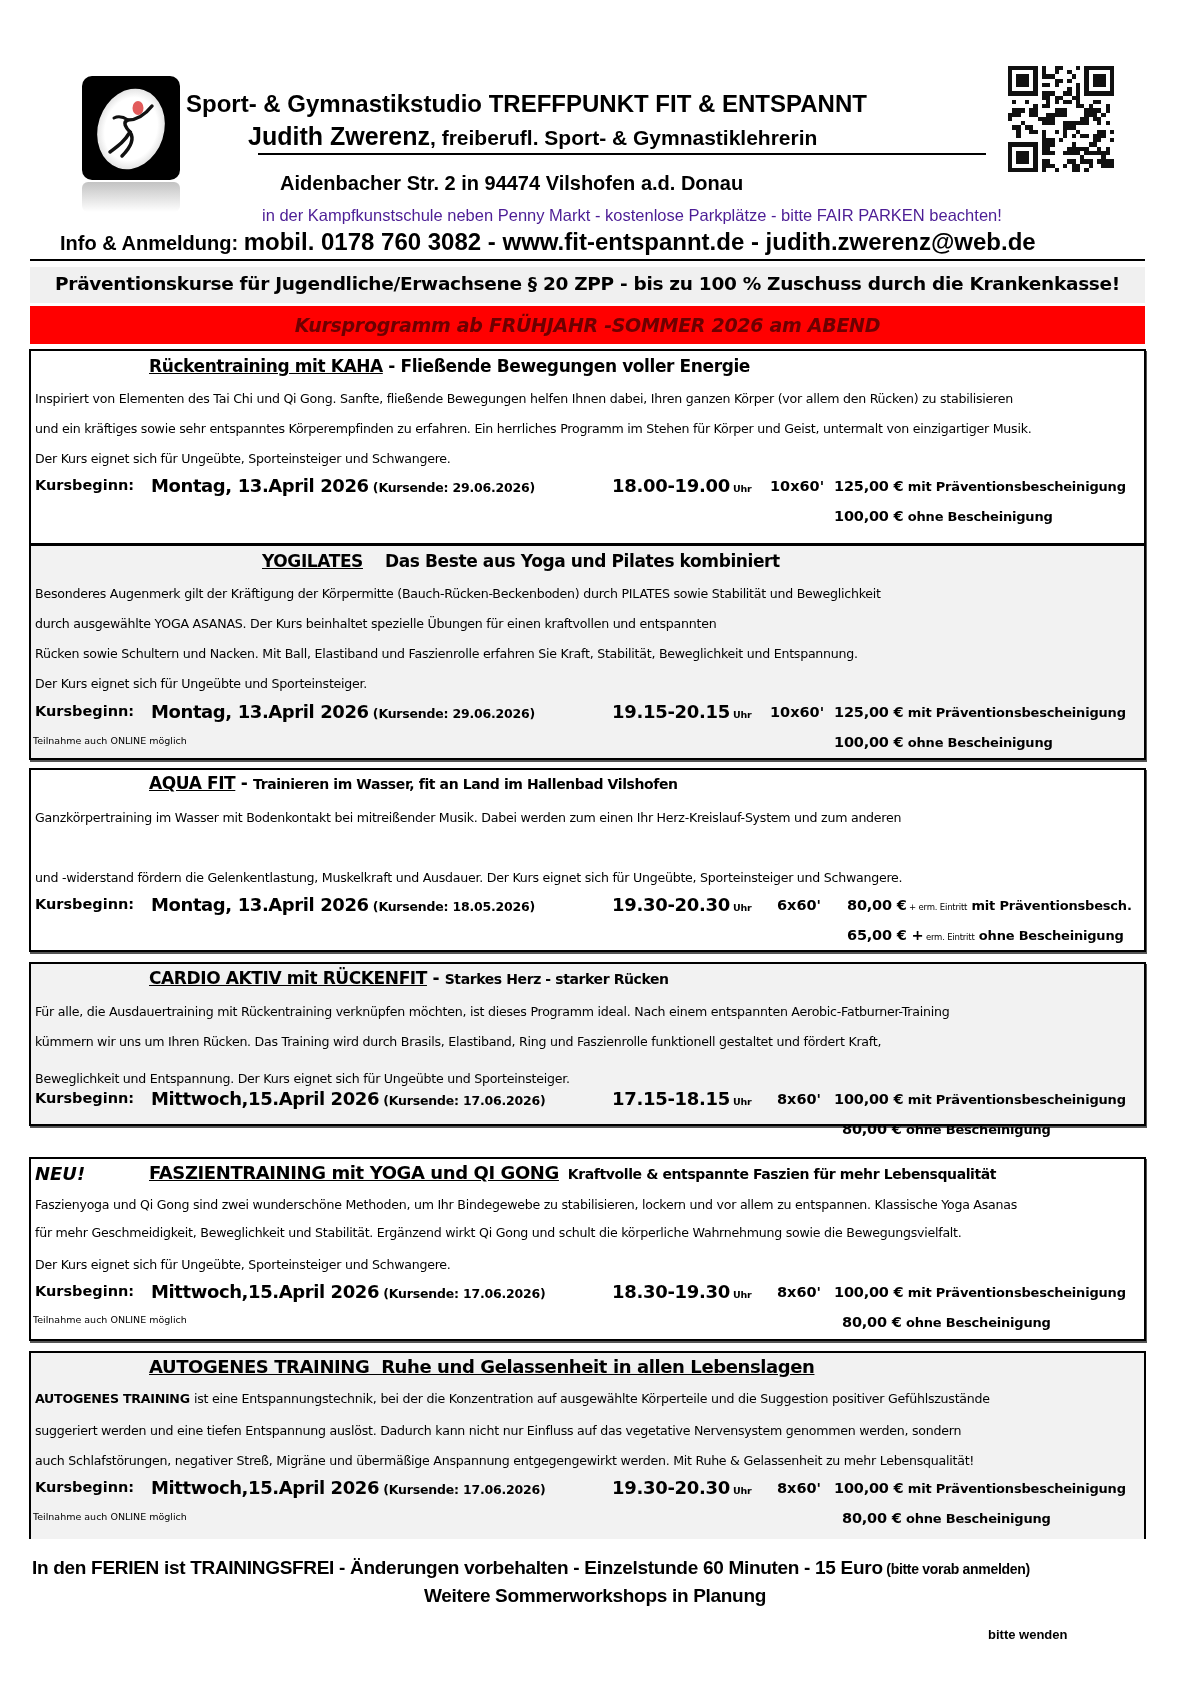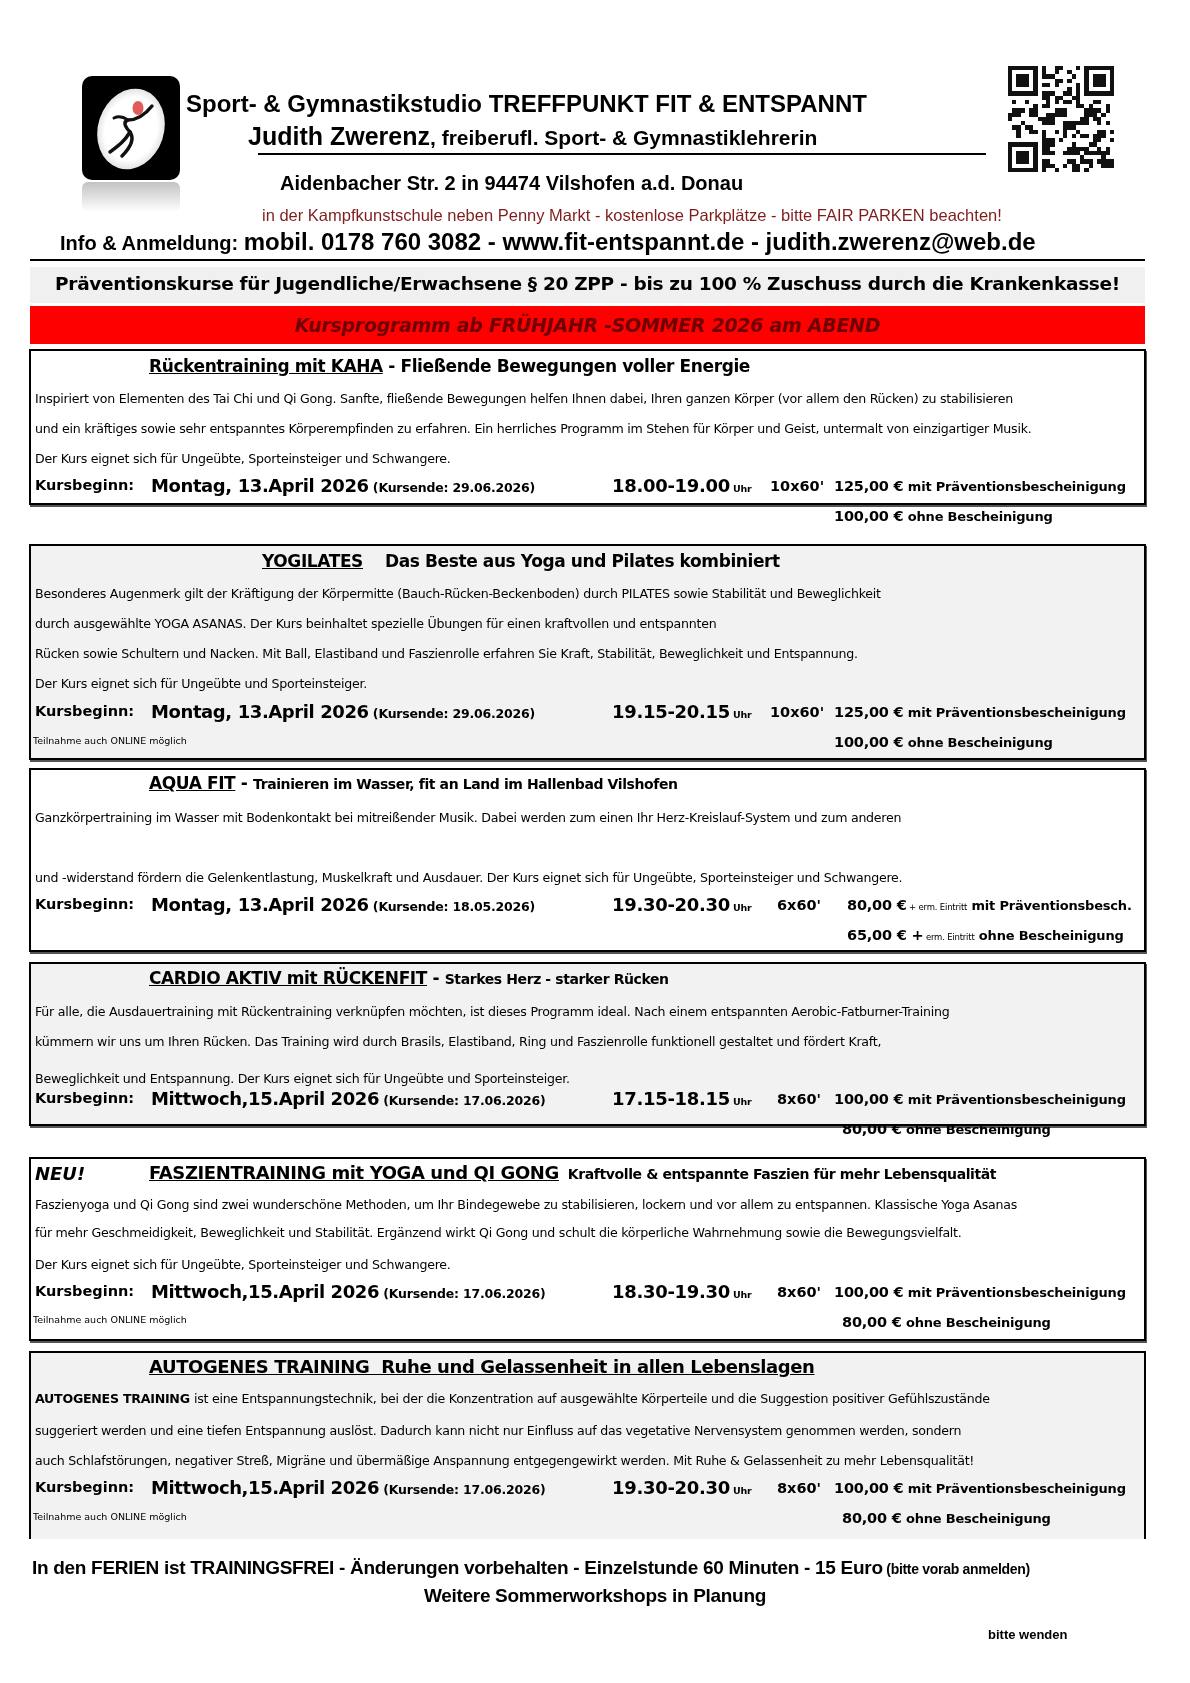--- a/index.html
+++ b/index.html
@@ -11,21 +11,21 @@
   .logo svg { position: absolute; left: 0; top: 0; }
   .logo-reflect { position: absolute; left: 82px; top: 182px; width: 98px; height: 30px; background: linear-gradient(#9a9a9a, rgba(255,255,255,0)); border-radius: 6px; opacity: .6; }
 
   .qr { position: absolute; left: 1004px; top: 66px; width: 114px; height: 106px; }
 
   .h-studio { position: absolute; left: 186px; top: 90px; font-size: 24px; font-weight: bold; white-space: nowrap; }
   .h-name { position: absolute; left: 248px; top: 122px; font-size: 21px; font-weight: bold; white-space: nowrap; }
   .h-name .big { font-size: 25px; }
   .rule-name { position: absolute; left: 258px; top: 153px; width: 728px; border-top: 2px solid #000; }
   .h-address { position: absolute; left: 280px; top: 172px; font-size: 20px; font-weight: bold; white-space: nowrap; }
-  .h-location { position: absolute; left: 262px; top: 206px; font-size: 16.5px; white-space: nowrap; color: #7f1d1d; }
+  .h-location { position: absolute; left: 262px; top: 206px; font-size: 16.5px; white-space: nowrap; color: #4c1d95; }
   .h-contact { position: absolute; left: 60px; top: 228px; font-size: 24px; font-weight: bold; white-space: nowrap; }
   .h-contact .lbl { font-size: 20px; }
   .rule-contact { position: absolute; left: 30px; top: 259px; width: 1115px; border-top: 2px solid #000; }
 
   .banner-prev { position: absolute; left: 30px; top: 267px; width: 1115px; height: 36px; background: #f0f0f0; font-family: "DejaVu Sans", sans-serif; font-weight: bold; font-size: 18.5px; text-align: center; line-height: 34px; white-space: nowrap; letter-spacing: -0.3px; }
   .banner-red { position: absolute; left: 30px; top: 306px; width: 1115px; height: 38px; background: #ff0000; color: #6d0000; font-family: "DejaVu Sans", sans-serif; font-style: italic; font-weight: bold; font-size: 19px; text-align: center; line-height: 38px; white-space: nowrap; letter-spacing: -0.3px; }
 
   .course { position: absolute; left: 29px; width: 1117px; border: 2px solid #000; box-shadow: 1px 2px 0 #555; font-family: "DejaVu Sans", sans-serif; }
   .course.grey { background: #f2f2f2; }
   .course .title { position: absolute; top: 5px; font-weight: bold; font-size: 17px; white-space: nowrap; letter-spacing: -0.4px; }
@@ -356,21 +356,21 @@
 <div class="h-name"><span class="big">Judith Zwerenz</span><span>, freiberufl. Sport- &amp; Gymnastiklehrerin</span></div>
 <div class="rule-name"></div>
 <div class="h-address">Aidenbacher Str. 2 in 94474 Vilshofen a.d. Donau</div>
 <div class="h-location">in der Kampfkunstschule neben Penny Markt - kostenlose Parkplätze - bitte FAIR PARKEN beachten!</div>
 <div class="h-contact"><span class="lbl">Info &amp; Anmeldung: </span><span>mobil. 0178 760 3082 - www.fit-entspannt.de -  judith.zwerenz@web.de</span></div>
 <div class="rule-contact"></div>
 
 <div class="banner-prev">Präventionskurse für Jugendliche/Erwachsene  § 20 ZPP - bis zu 100 % Zuschuss durch die Krankenkasse!</div>
 <div class="banner-red">Kursprogramm ab FRÜHJAHR -SOMMER  2026 am ABEND</div>
 
-<div class="course" style="top:349px;height:156px;padding-left:28px;">
+<div class="course" style="top:349px;height:196px;padding-left:28px;">
   <div class="title" style="left:118px;"><span class="name">Rückentraining mit KAHA</span><span class="sub"> - Fließende Bewegungen voller Energie</span></div>
   <div class="line" style="top:40px;">Inspiriert von Elementen des Tai Chi und Qi Gong. Sanfte, fließende Bewegungen helfen Ihnen dabei, Ihren ganzen Körper (vor allem den Rücken) zu stabilisieren</div>
   <div class="line" style="top:70px;">und ein kräftiges sowie sehr entspanntes Körperempfinden zu erfahren. Ein herrliches Programm im Stehen für Körper und Geist, untermalt von einzigartiger Musik.</div>
   <div class="line" style="top:100px;">Der Kurs eignet sich für Ungeübte, Sporteinsteiger und Schwangere.</div>
   <div class="start-label" style="top:126px;">Kursbeginn:</div>
   <div class="start-date" style="top:124px;"><span>Montag, 13.April 2026</span><span class="end"> (Kursende: 29.06.2026)</span></div>
   <div class="time" style="top:124px;"><span>18.00-19.00</span><span class="uhr"> Uhr</span></div>
   <div class="units" style="top:127px;left:739px;">10x60'</div>
   <div class="price" style="top:127px;left:803px;"><span>125,00 €</span><span class="txt"> mit Präventionsbescheinigung</span></div>
   <div class="price" style="top:157px;left:803px;"><span>100,00 €</span><span class="txt"> ohne Bescheinigung</span></div>

